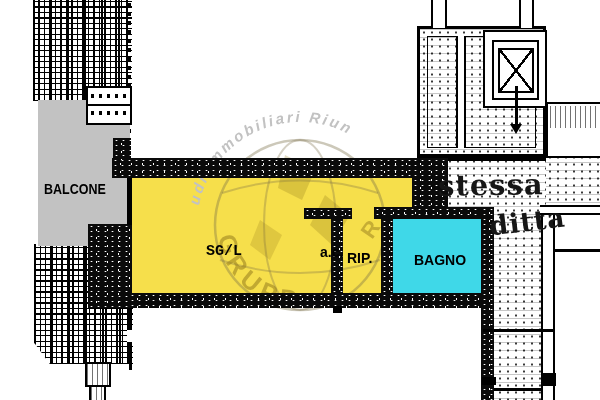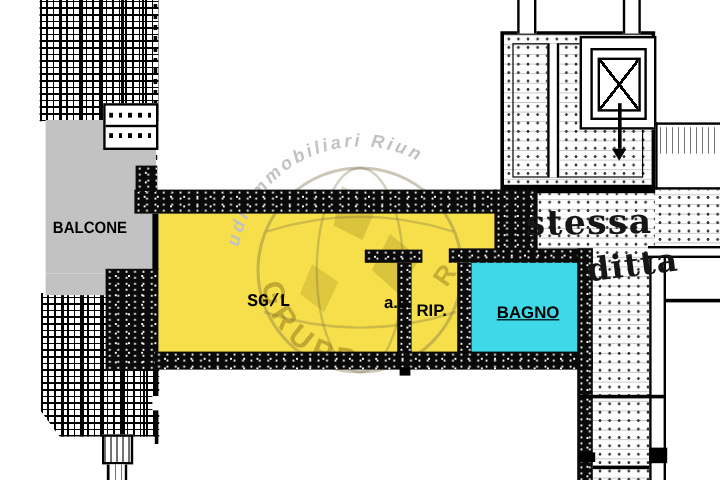--- a/index.html
+++ b/index.html
@@ -125,17 +125,17 @@
   <div class="abs solid" style="left:483px;top:329px;width:72px;height:3px;z-index:5;"></div>
   <div class="abs solid" style="left:494px;top:388px;width:47px;height:3px;z-index:5;"></div>
   <div class="abs solid" style="left:482px;top:377px;width:14px;height:8px;z-index:5;"></div>
   <div class="abs solid" style="left:541px;top:373px;width:15px;height:13px;z-index:5;"></div>
   <div class="abs solid" style="left:333px;top:306px;width:9px;height:7px;z-index:5;"></div>
 
   <div class="abs roomlabel" style="left:44px;top:183px;font-size:12.5px;z-index:6;transform:scaleY(1.1);">BALCONE</div>
   <div class="abs roomlabel" style="left:206px;top:243px;font-size:15px;z-index:6;font-family:Liberation Mono, monospace;">SG/L</div>
   <div class="abs roomlabel" style="left:320px;top:244px;font-size:14px;z-index:6;">a.c.</div>
   <div class="abs roomlabel" style="left:347px;top:250px;font-size:14px;z-index:6;">RIP.</div>
-  <div class="abs roomlabel" style="left:414px;top:252px;font-size:14px;z-index:6;text-decoration:underline;">BAGNO</div>
+  <div class="abs roomlabel" style="left:414px;top:252px;font-size:14px;z-index:6;">BAGNO</div>
   <div class="abs notetext" style="left:438px;top:168px;font-size:29px;z-index:6;transform:rotate(-1deg);letter-spacing:1px;">stessa</div>
   <div class="abs notetext" style="left:489px;top:206px;font-size:27px;z-index:6;transform:rotate(-7deg);letter-spacing:1px;">ditta</div>
 
 </div>
 
 </body></html>

